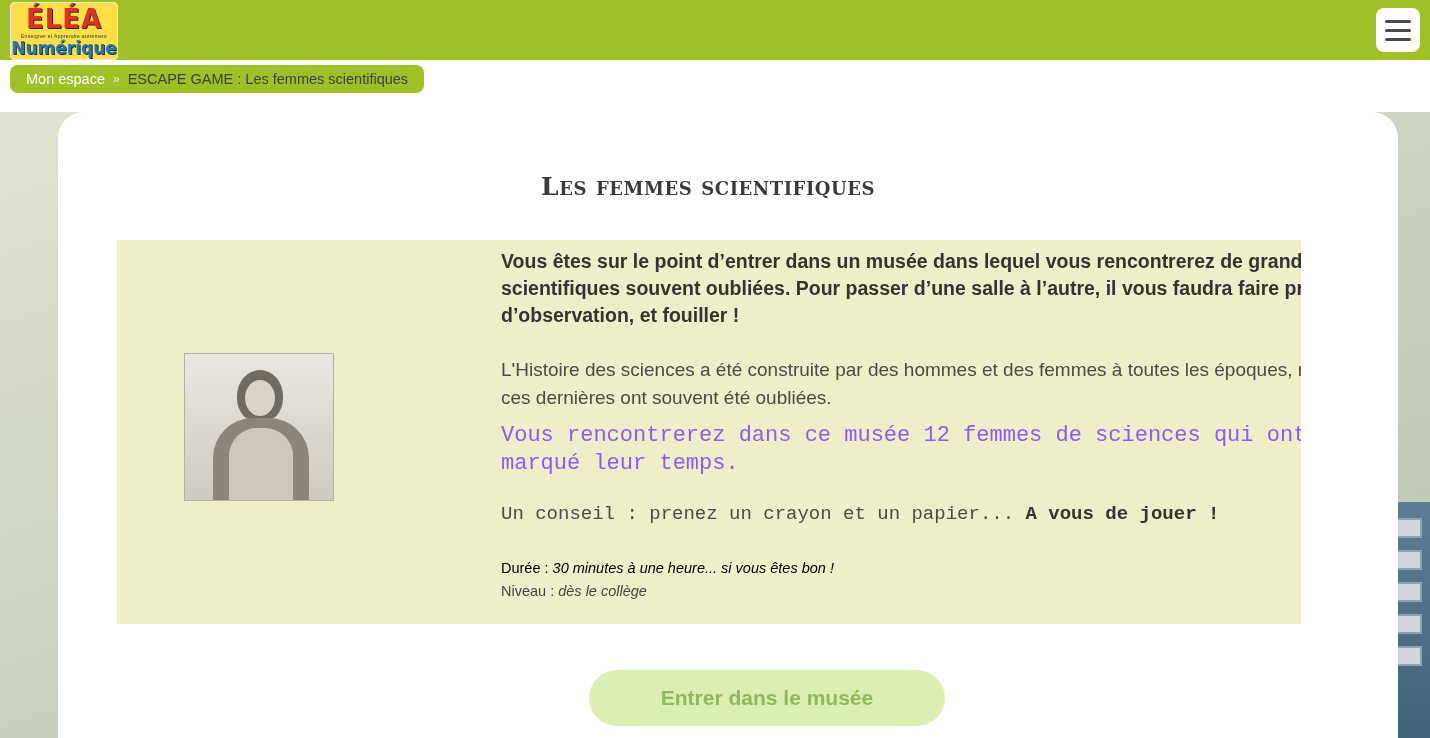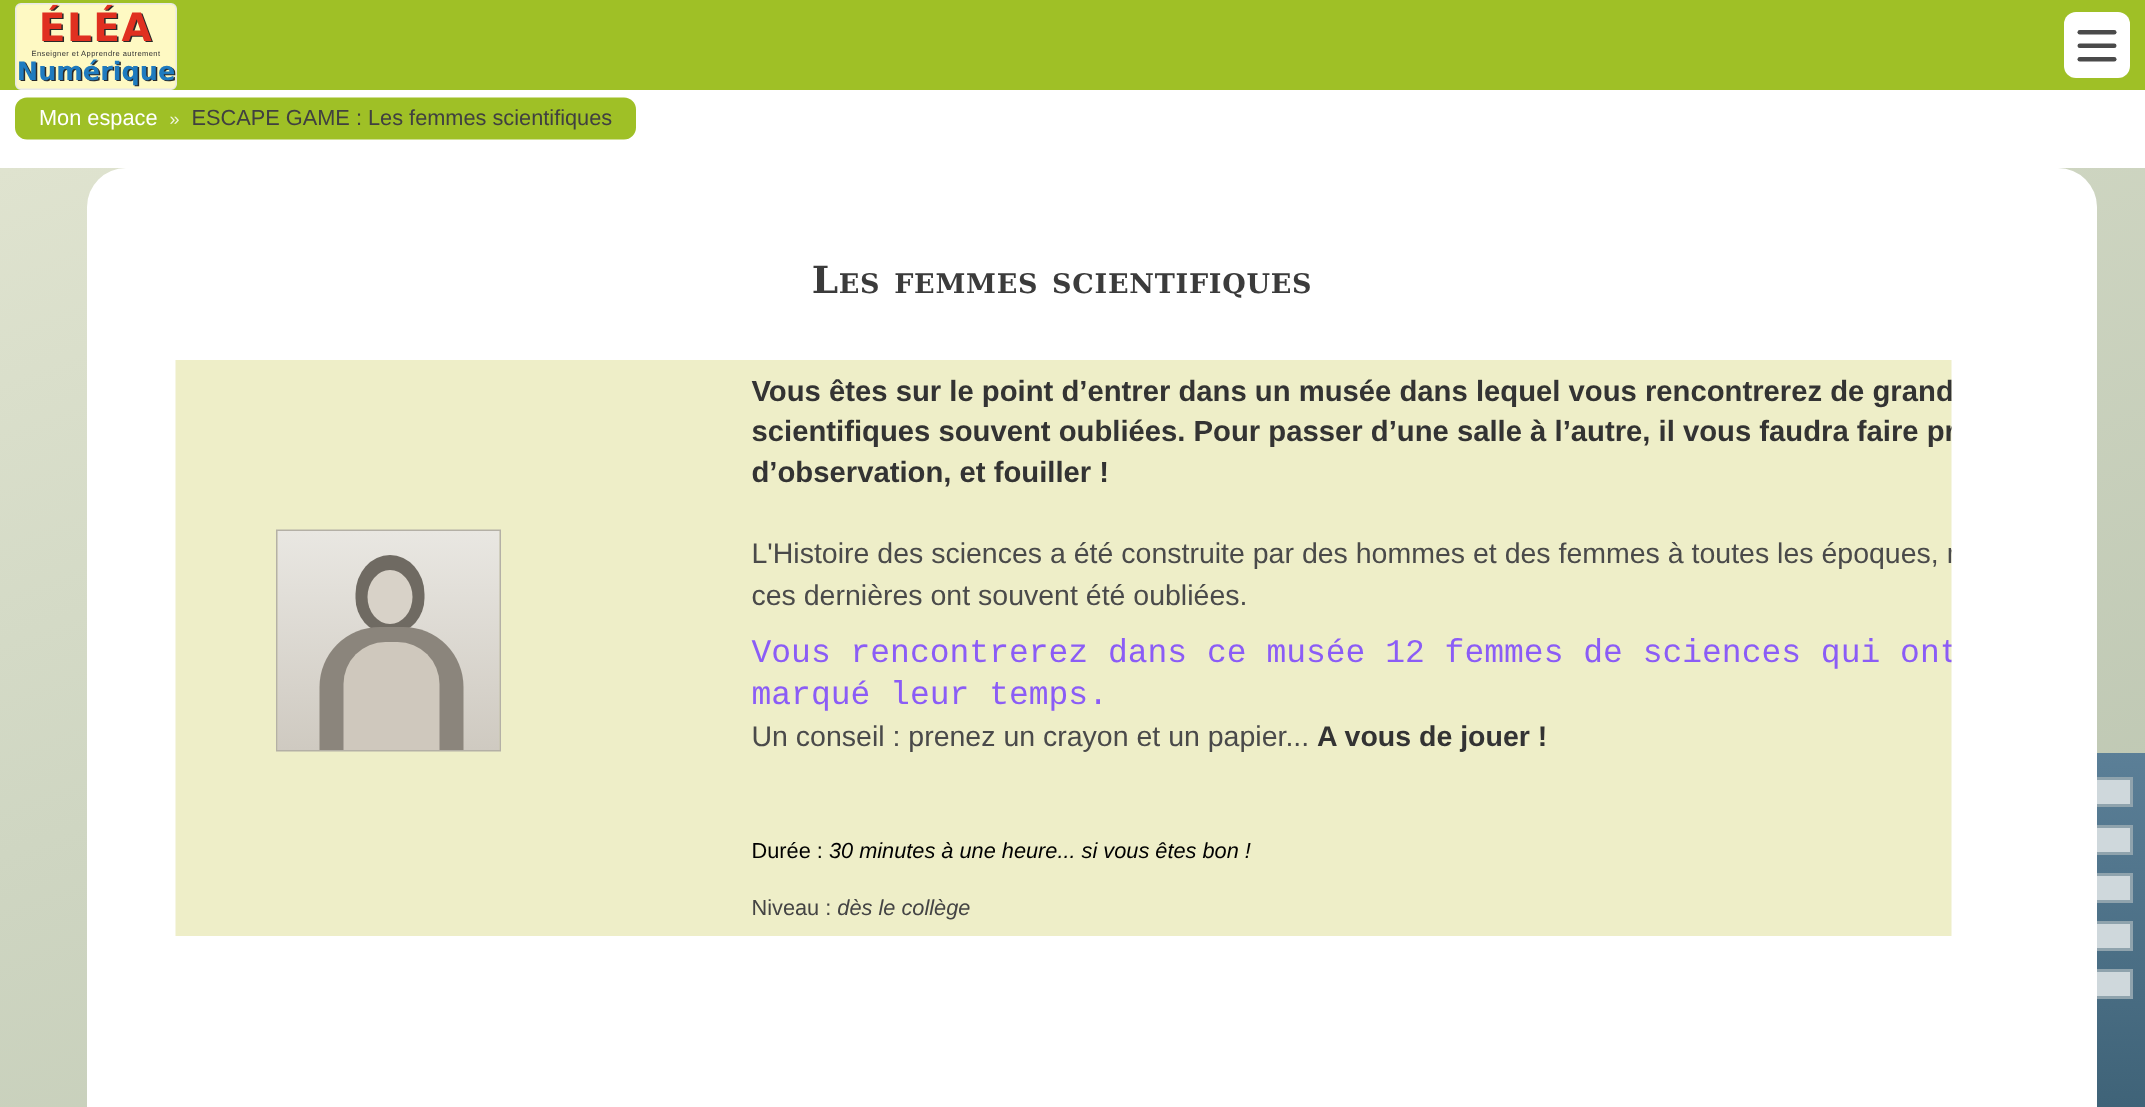--- a/index.html
+++ b/index.html
@@ -20,21 +20,21 @@
     top: 0; left: 0;
     width: 1430px;
     height: 60px;
     background: #9fc026;
   }
   .logo {
     position: absolute;
     top: 2px; left: 10px;
     width: 108px;
     height: 58px;
-    background: #fef9c3;
+    background: #fde047;
     border-radius: 4px;
     border: 1px solid #e8e8e8;
     display: flex;
     flex-direction: column;
     align-items: center;
     justify-content: center;
     overflow: hidden;
   }
   .logo-main {
     font-family: "DejaVu Sans", sans-serif;
@@ -236,24 +236,24 @@
   }
   .lead {
     top: 8px;
     font-size: 19.5px;
     font-weight: bold;
     line-height: 27px;
     color: #333333;
   }
   .para1 { top: 116px; font-size: 19px; line-height: 28px; color: #4a4a4a; }
   .para2 { top: 182px; font-size: 22px; line-height: 28px; color: #8b5cf6; font-family: Liberation Mono, monospace; }
-  .para3 { top: 238px; font-size: 19px; line-height: 28px; color: #4a4a4a; }
+  .para3 { top: 260px; font-size: 19px; line-height: 28px; color: #4a4a4a; font-family: Liberation Mono, monospace; }
   .para3 b { color: #333; font-weight: bold; }
   .meta1 { top: 320px; font-size: 14.5px; color: #000000; }
-  .meta2 { top: 358px; font-size: 14.5px; color: #444; }
+  .meta2 { top: 343px; font-size: 14.5px; color: #444; }
   .meta1 i, .meta2 i { font-style: italic; }
 
   .enter-btn {
     position: absolute;
     top: 558px; left: 531px;
     width: 356px; height: 56px;
     background: #dcefb2;
     border: none;
     border-radius: 28px;
     color: #8fb95b;
@@ -315,13 +315,14 @@
     <div class="txt lead">Vous êtes sur le point d’entrer dans un musée dans lequel vous rencontrerez de grandes scientifiques souvent oubliées. Pour passer d’une salle à l’autre, il vous faudra faire preuve d’observation, et fouiller !</div>
     <div class="txt para1">L'Histoire des sciences a été construite par des hommes et des femmes à toutes les époques, mais ces dernières ont souvent été oubliées.</div>
     <div class="txt para2">Vous rencontrerez dans ce musée 12 femmes de sciences qui ont marqué leur temps.</div>
     <div class="txt para3"><span>Un conseil : prenez un crayon et un papier... </span><b>A vous de jouer !</b></div>
 
     <div class="txt meta1"><span>Durée : </span><i>30 minutes à une heure... si vous êtes bon !</i></div>
     <div class="txt meta2"><span>Niveau : </span><i>dès le collège</i></div>
 
   </div>
 
+  <button class="enter-btn">Entrer dans le musée</button>
 </div>
 
 </body></html>

